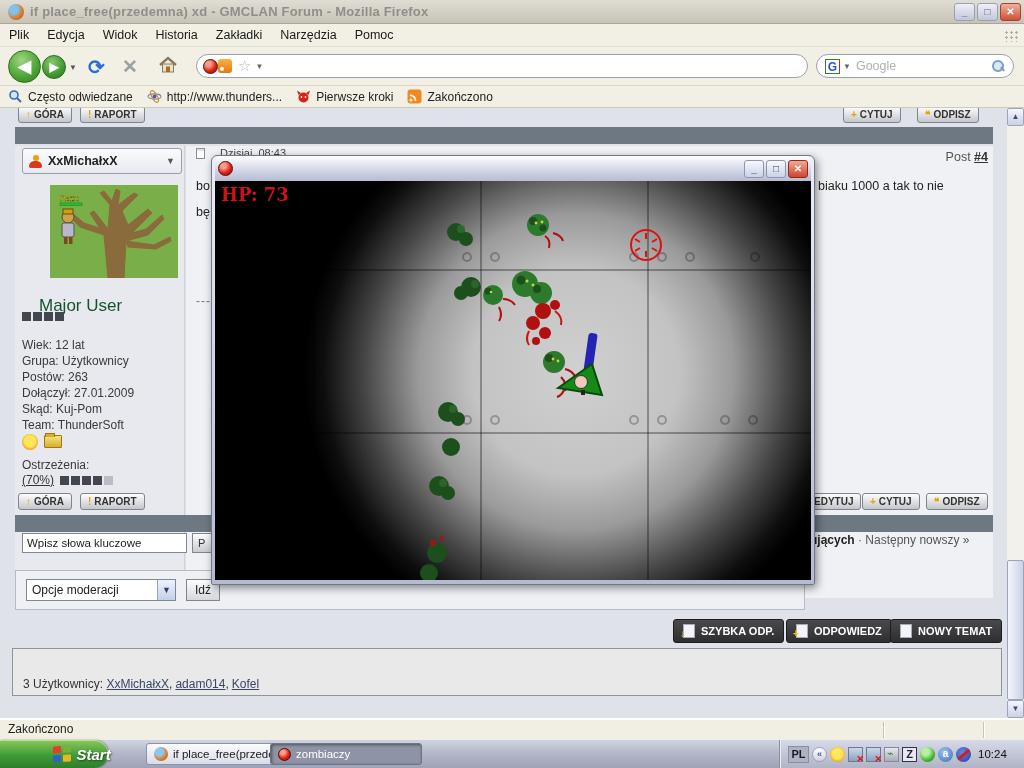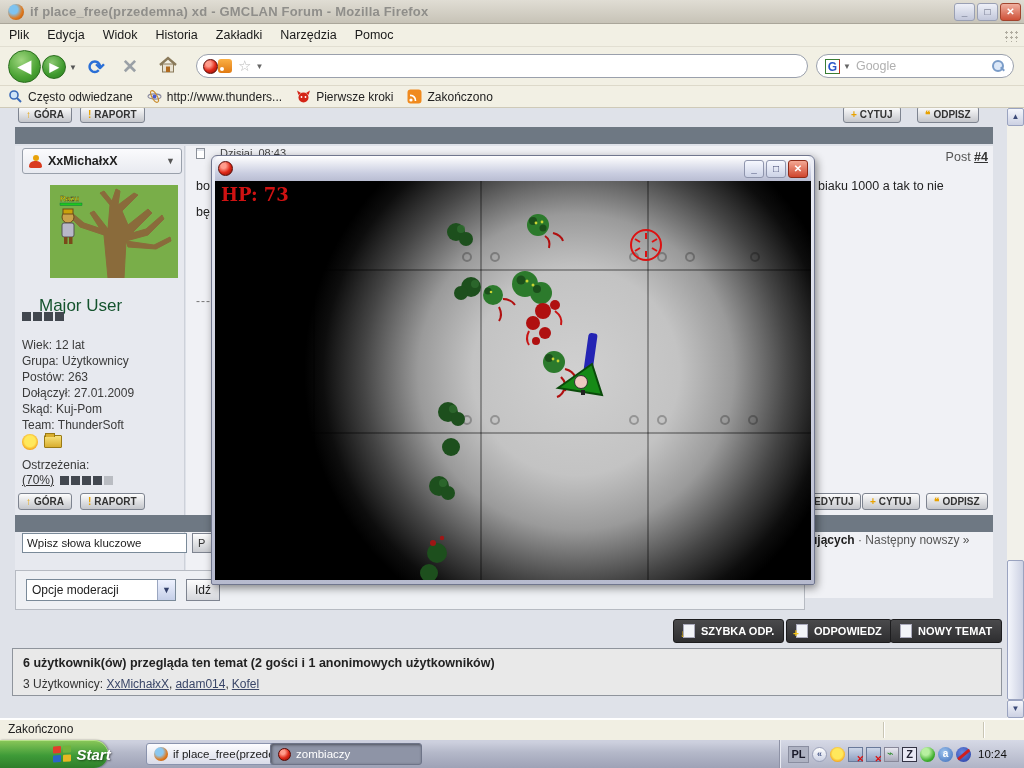--- a/index.html
+++ b/index.html
@@ -425,21 +425,20 @@
           <i>+</i>
         </span>
       <span>ODPOWIEDZ</span>
     </button>
     <button class="actbtn" style="left:890px;">
       <span class="sheet-ico"></span>
       <span>NOWY TEMAT</span>
     </button>
 
     <div class="infobox">
-      <div class="l1">6 użytkownik(ów) przegląda ten temat (2 gości i 1 anonimowych użytkowników)</div>
       <div class="l2">
         <span>3 Użytkownicy:</span>&nbsp;
         <a>XxMichałxX</a>
         <a>adam014</a>
         <a>Kofel</a>
       </div>
     </div>
 
     <div class="pscroll">
       <div class="sbtn" style="top:0;">▲</div>

